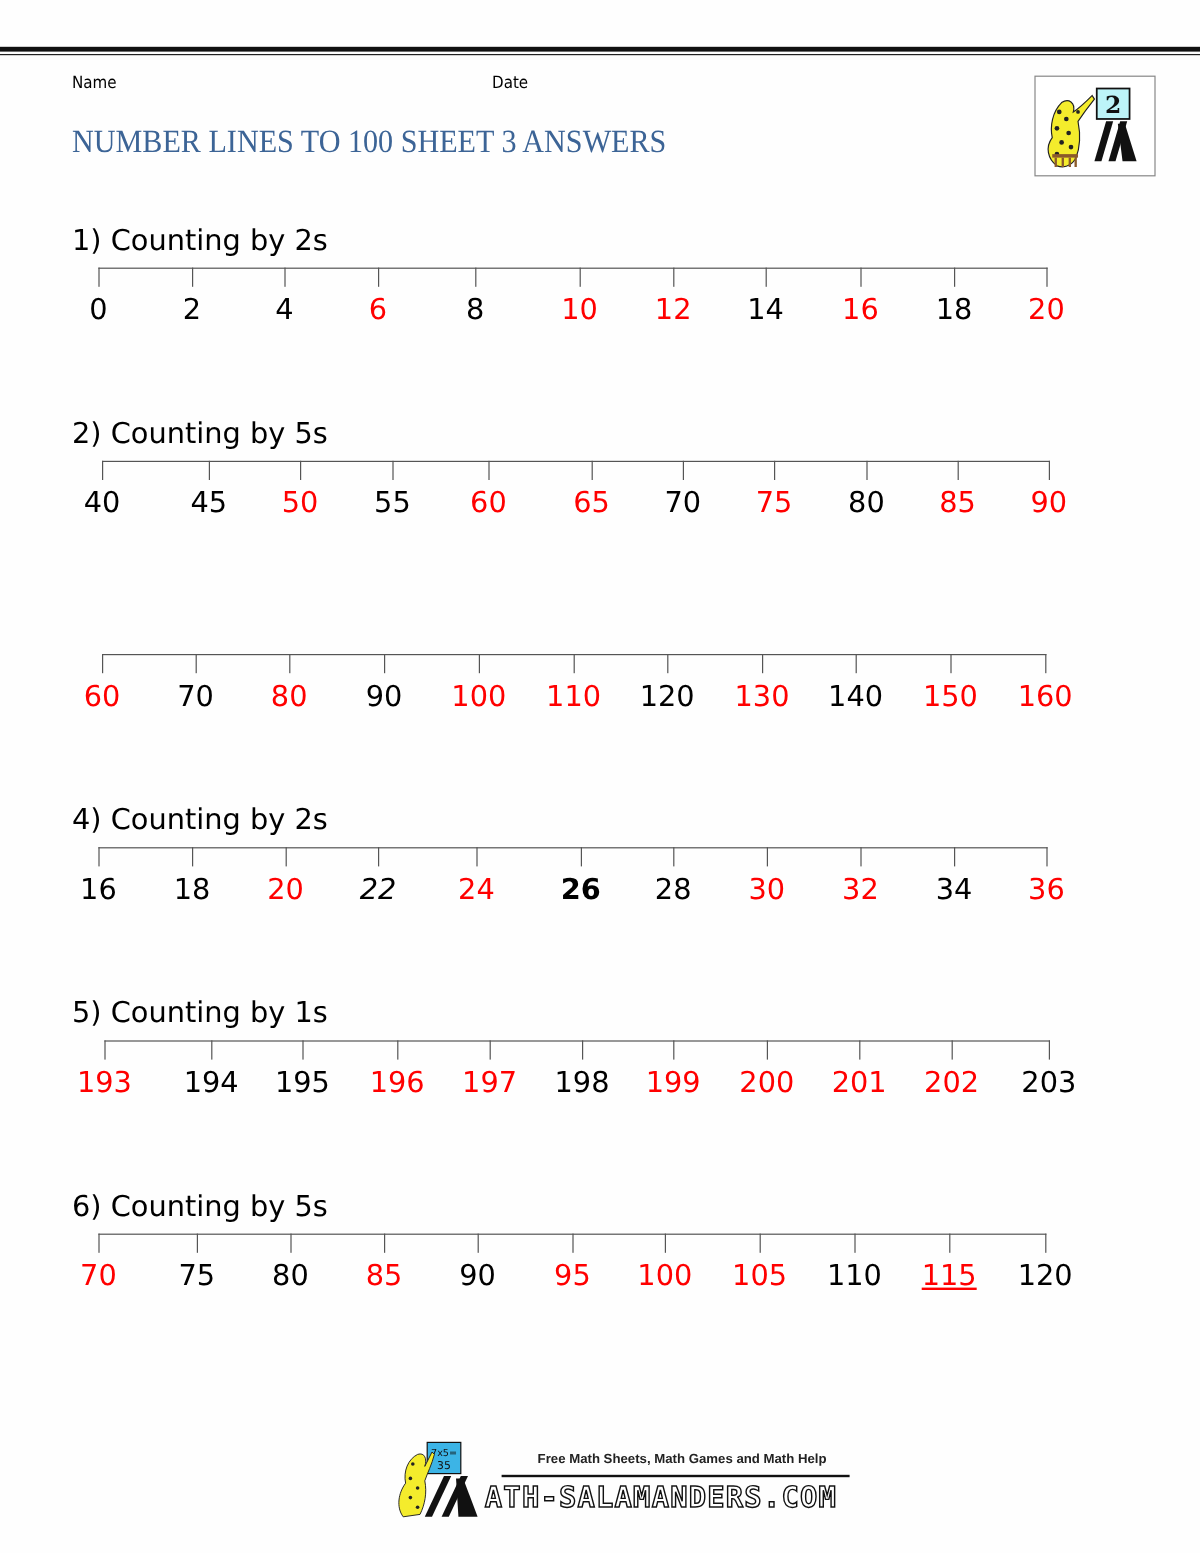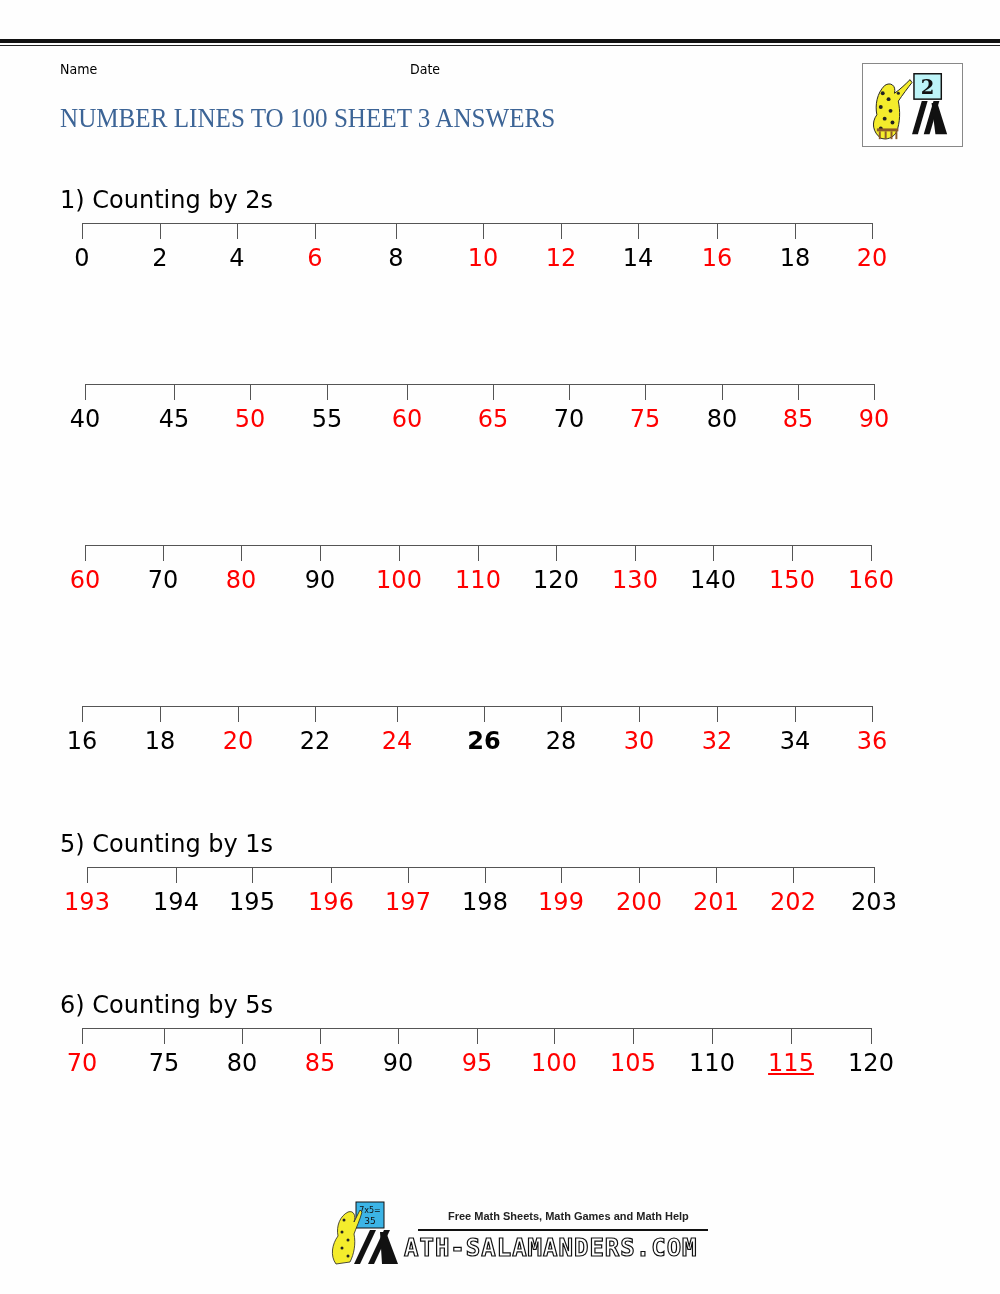--- a/index.html
+++ b/index.html
@@ -91,20 +91,21 @@
       <div class="tick" style="left: 638px; top: 37px;"></div>
       <div class="num given" style="left: 638px; top: 58px;">14</div>
       <div class="tick" style="left: 717px; top: 37px;"></div>
       <div class="num answer" style="left: 717px; top: 58px;">16</div>
       <div class="tick" style="left: 795px; top: 37px;"></div>
       <div class="num given" style="left: 795px; top: 58px;">18</div>
       <div class="tick" style="left: 872px; top: 37px;"></div>
       <div class="num answer" style="left: 872px; top: 58px;">20</div>
     </div>
     <div class="problem" style="top: 347px;">
+      <div class="problem-heading">2) Counting by 5s</div>
       <div class="axis" style="left: 85px; width: 790px; top: 37px;"></div>
       <div class="tick" style="left: 85px; top: 37px;"></div>
       <div class="num given" style="left: 85px; top: 58px;">40</div>
       <div class="tick" style="left: 174px; top: 37px;"></div>
       <div class="num given" style="left: 174px; top: 58px;">45</div>
       <div class="tick" style="left: 250px; top: 37px;"></div>
       <div class="num answer" style="left: 250px; top: 58px;">50</div>
       <div class="tick" style="left: 327px; top: 37px;"></div>
       <div class="num given" style="left: 327px; top: 58px;">55</div>
       <div class="tick" style="left: 407px; top: 37px;"></div>
@@ -141,29 +142,30 @@
       <div class="tick" style="left: 635px; top: 37px;"></div>
       <div class="num answer" style="left: 635px; top: 58px;">130</div>
       <div class="tick" style="left: 713px; top: 37px;"></div>
       <div class="num given" style="left: 713px; top: 58px;">140</div>
       <div class="tick" style="left: 792px; top: 37px;"></div>
       <div class="num answer" style="left: 792px; top: 58px;">150</div>
       <div class="tick" style="left: 871px; top: 37px;"></div>
       <div class="num answer" style="left: 871px; top: 58px;">160</div>
     </div>
     <div class="problem" style="top: 669px;">
+      <div class="problem-heading">4) Counting by 2s</div>
       <div class="axis" style="left: 82px; width: 791px; top: 37px;"></div>
       <div class="tick" style="left: 82px; top: 37px;"></div>
       <div class="num given" style="left: 82px; top: 58px;">16</div>
       <div class="tick" style="left: 160px; top: 37px;"></div>
       <div class="num given" style="left: 160px; top: 58px;">18</div>
       <div class="tick" style="left: 238px; top: 37px;"></div>
       <div class="num answer" style="left: 238px; top: 58px;">20</div>
       <div class="tick" style="left: 315px; top: 37px;"></div>
-      <div class="num given" style="left: 315px; top: 58px;">22</div>
+      <div class="num given" style="left: 315px; top: 58px; font-style: italic;">22</div>
       <div class="tick" style="left: 397px; top: 37px;"></div>
       <div class="num answer" style="left: 397px; top: 58px;">24</div>
       <div class="tick" style="left: 484px; top: 37px;"></div>
       <div class="num given" style="left: 484px; top: 58px; font-weight: bold;">26</div>
       <div class="tick" style="left: 561px; top: 37px;"></div>
       <div class="num given" style="left: 561px; top: 58px;">28</div>
       <div class="tick" style="left: 639px; top: 37px;"></div>
       <div class="num answer" style="left: 639px; top: 58px;">30</div>
       <div class="tick" style="left: 717px; top: 37px;"></div>
       <div class="num answer" style="left: 717px; top: 58px;">32</div>

